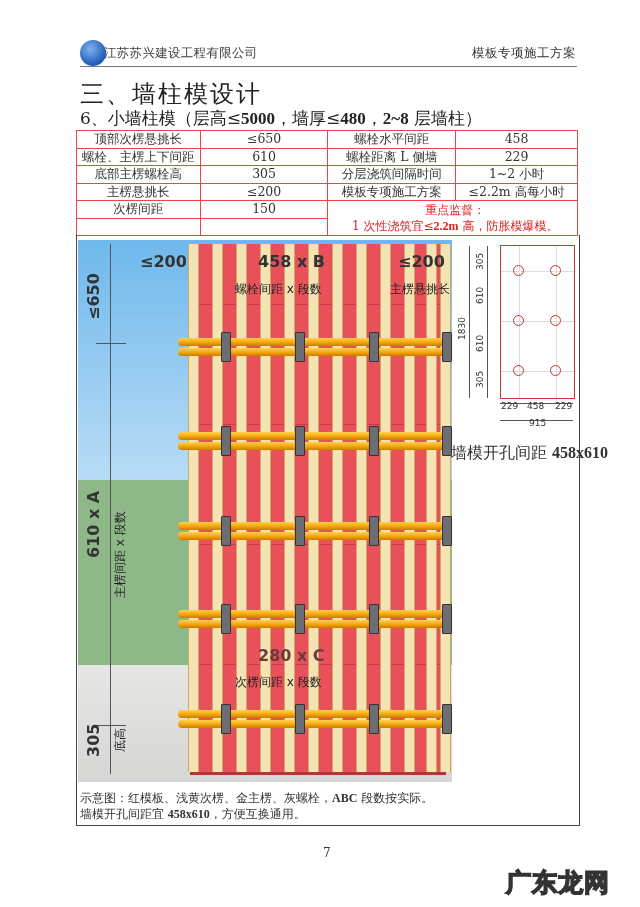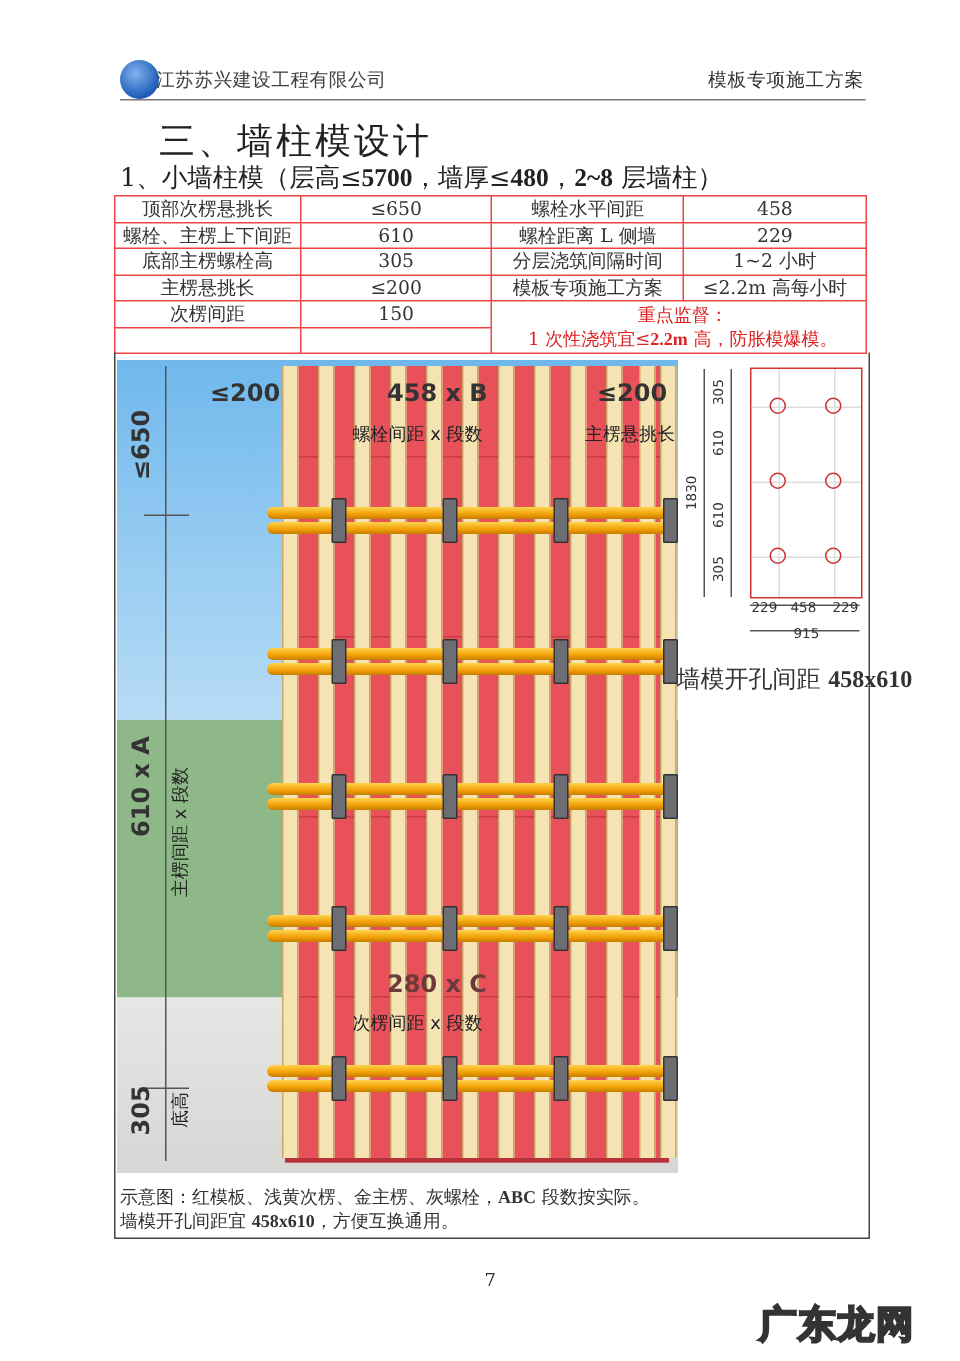--- a/index.html
+++ b/index.html
@@ -4,21 +4,21 @@
 <style>
   html,body{margin:0;padding:0;background:#fff;}
   body{width:640px;height:907px;position:relative;overflow:hidden;font-family:"DejaVu Serif","Liberation Serif",serif;color:#222;}
   .abs{position:absolute;}
   
   .hdr-logo{left:80px;top:40px;width:26px;height:26px;border-radius:50%;background:radial-gradient(circle at 40% 35%,#7fb2ee,#1f5cb8 70%);overflow:hidden;}
   .hdr-logo .txt{position:absolute;left:0;top:7px;width:26px;text-align:center;font:bold 8px "DejaVu Sans",sans-serif;color:#fff;letter-spacing:-0.5px;text-shadow:0 0 1px #b00;margin-left:24px;}
   .hdr-company{left:104px;top:45px;font-size:12.5px;color:#404040;letter-spacing:0.3px;}
   .hdr-doc{right:64px;top:45px;font-size:12.5px;color:#333;letter-spacing:0.5px;}
   .hdr-line{left:80px;top:66px;width:497px;height:1px;background:#777;}
-  .h1{left:80px;top:78px;font-size:24px;color:#222;letter-spacing:2px;margin-left:26px;}
+  .h1{left:80px;top:78px;font-size:24px;color:#222;letter-spacing:2px;}
   .h2{left:80px;top:107px;font-size:17px;color:#222;}
   .h2 b{font-family:"Liberation Serif",serif;}
   
   table.params{position:absolute;left:76px;top:130px;width:502px;border-collapse:collapse;font-size:12.5px;}
   table.params td{border:1px solid #ef4444;height:16.5px;padding:0;text-align:center;color:#333;line-height:16px;}
   .red{color:#d22 !important;text-align:left;padding-left:5px !important;font-size:12px;}
   .red b{font-family:"Liberation Serif",serif;}
   
   .fig-frame{left:76px;top:235px;width:502px;height:590px;border-left:1px solid #444;border-right:1px solid #444;border-bottom:1px solid #444;}
   
@@ -52,21 +52,21 @@
 <body>
 
 <div class="abs hdr-logo">
   <span class="txt">SXJS</span>
 </div>
 <div class="abs hdr-company">江苏苏兴建设工程有限公司</div>
 <div class="abs hdr-doc">模板专项施工方案</div>
 <div class="abs hdr-line"></div>
 
 <div class="abs h1">三、墙柱模设计</div>
-<div class="abs h2"><span>1、小墙柱模（层高≤</span><b>5700</b><span>，墙厚≤</span><b>480</b><span>，</span><b>2~8</b><span> 层墙柱）</span></div>
+<div class="abs h2"><span>6、小墙柱模（层高≤</span><b>5000</b><span>，墙厚≤</span><b>480</b><span>，</span><b>2~8</b><span> 层墙柱）</span></div>
 
 <table class="params">
   <colgroup>
       <col style="width:124px">
       <col style="width:128px">
       <col style="width:128px">
       <col style="width:122px">
     </colgroup>
   <tbody>
       <tr>

